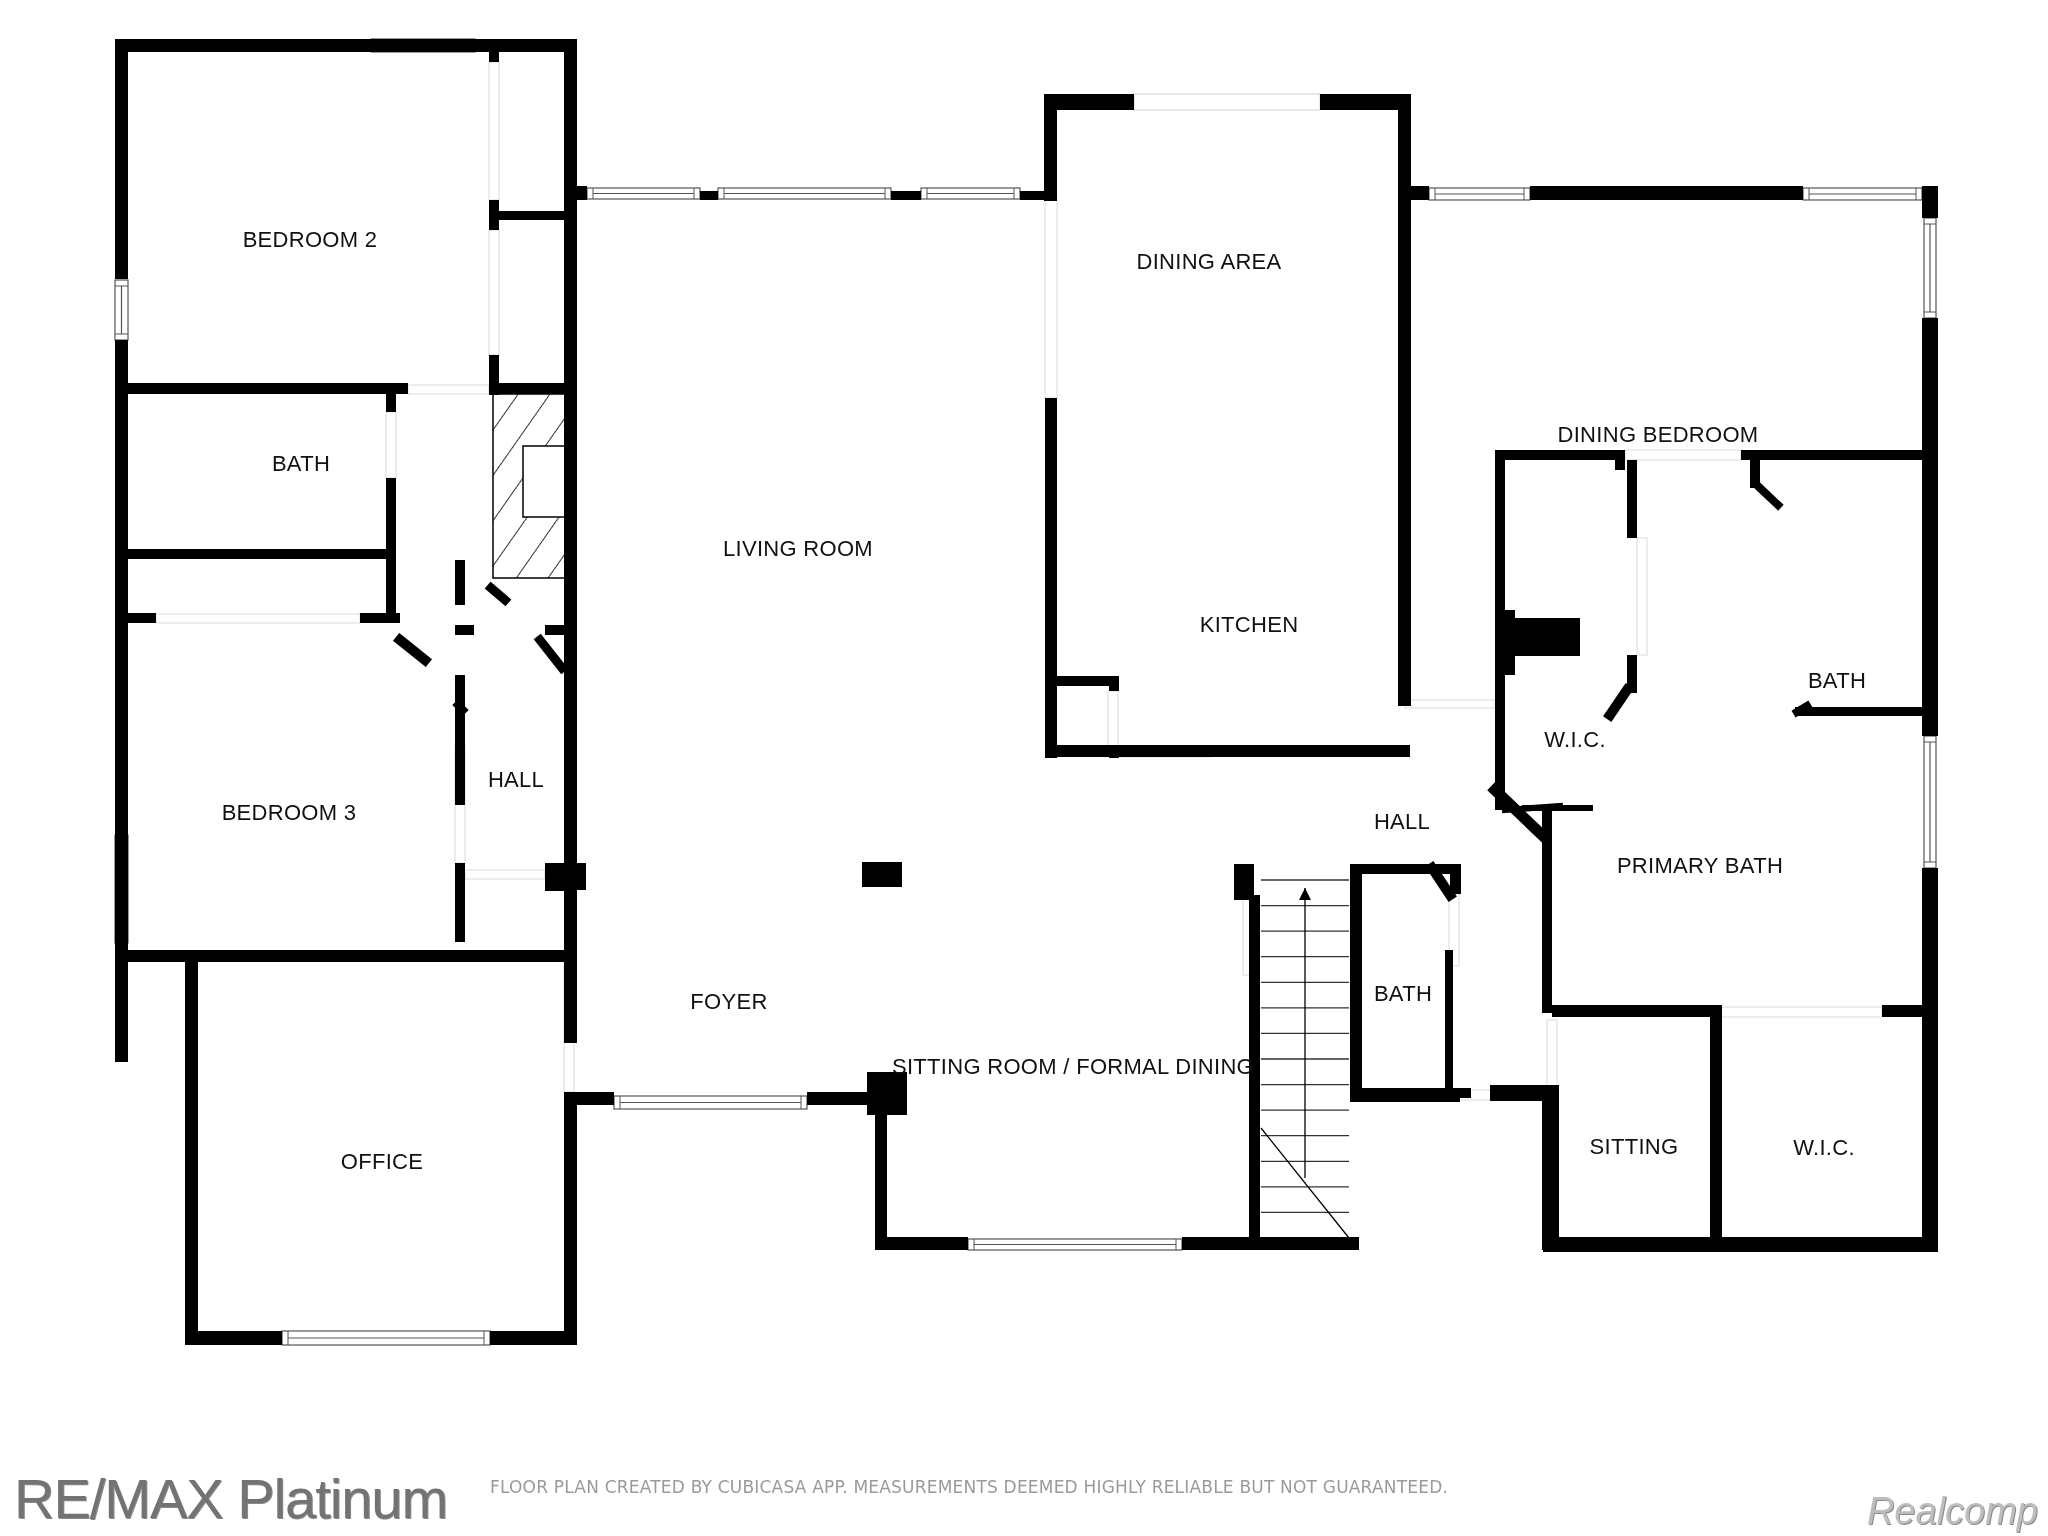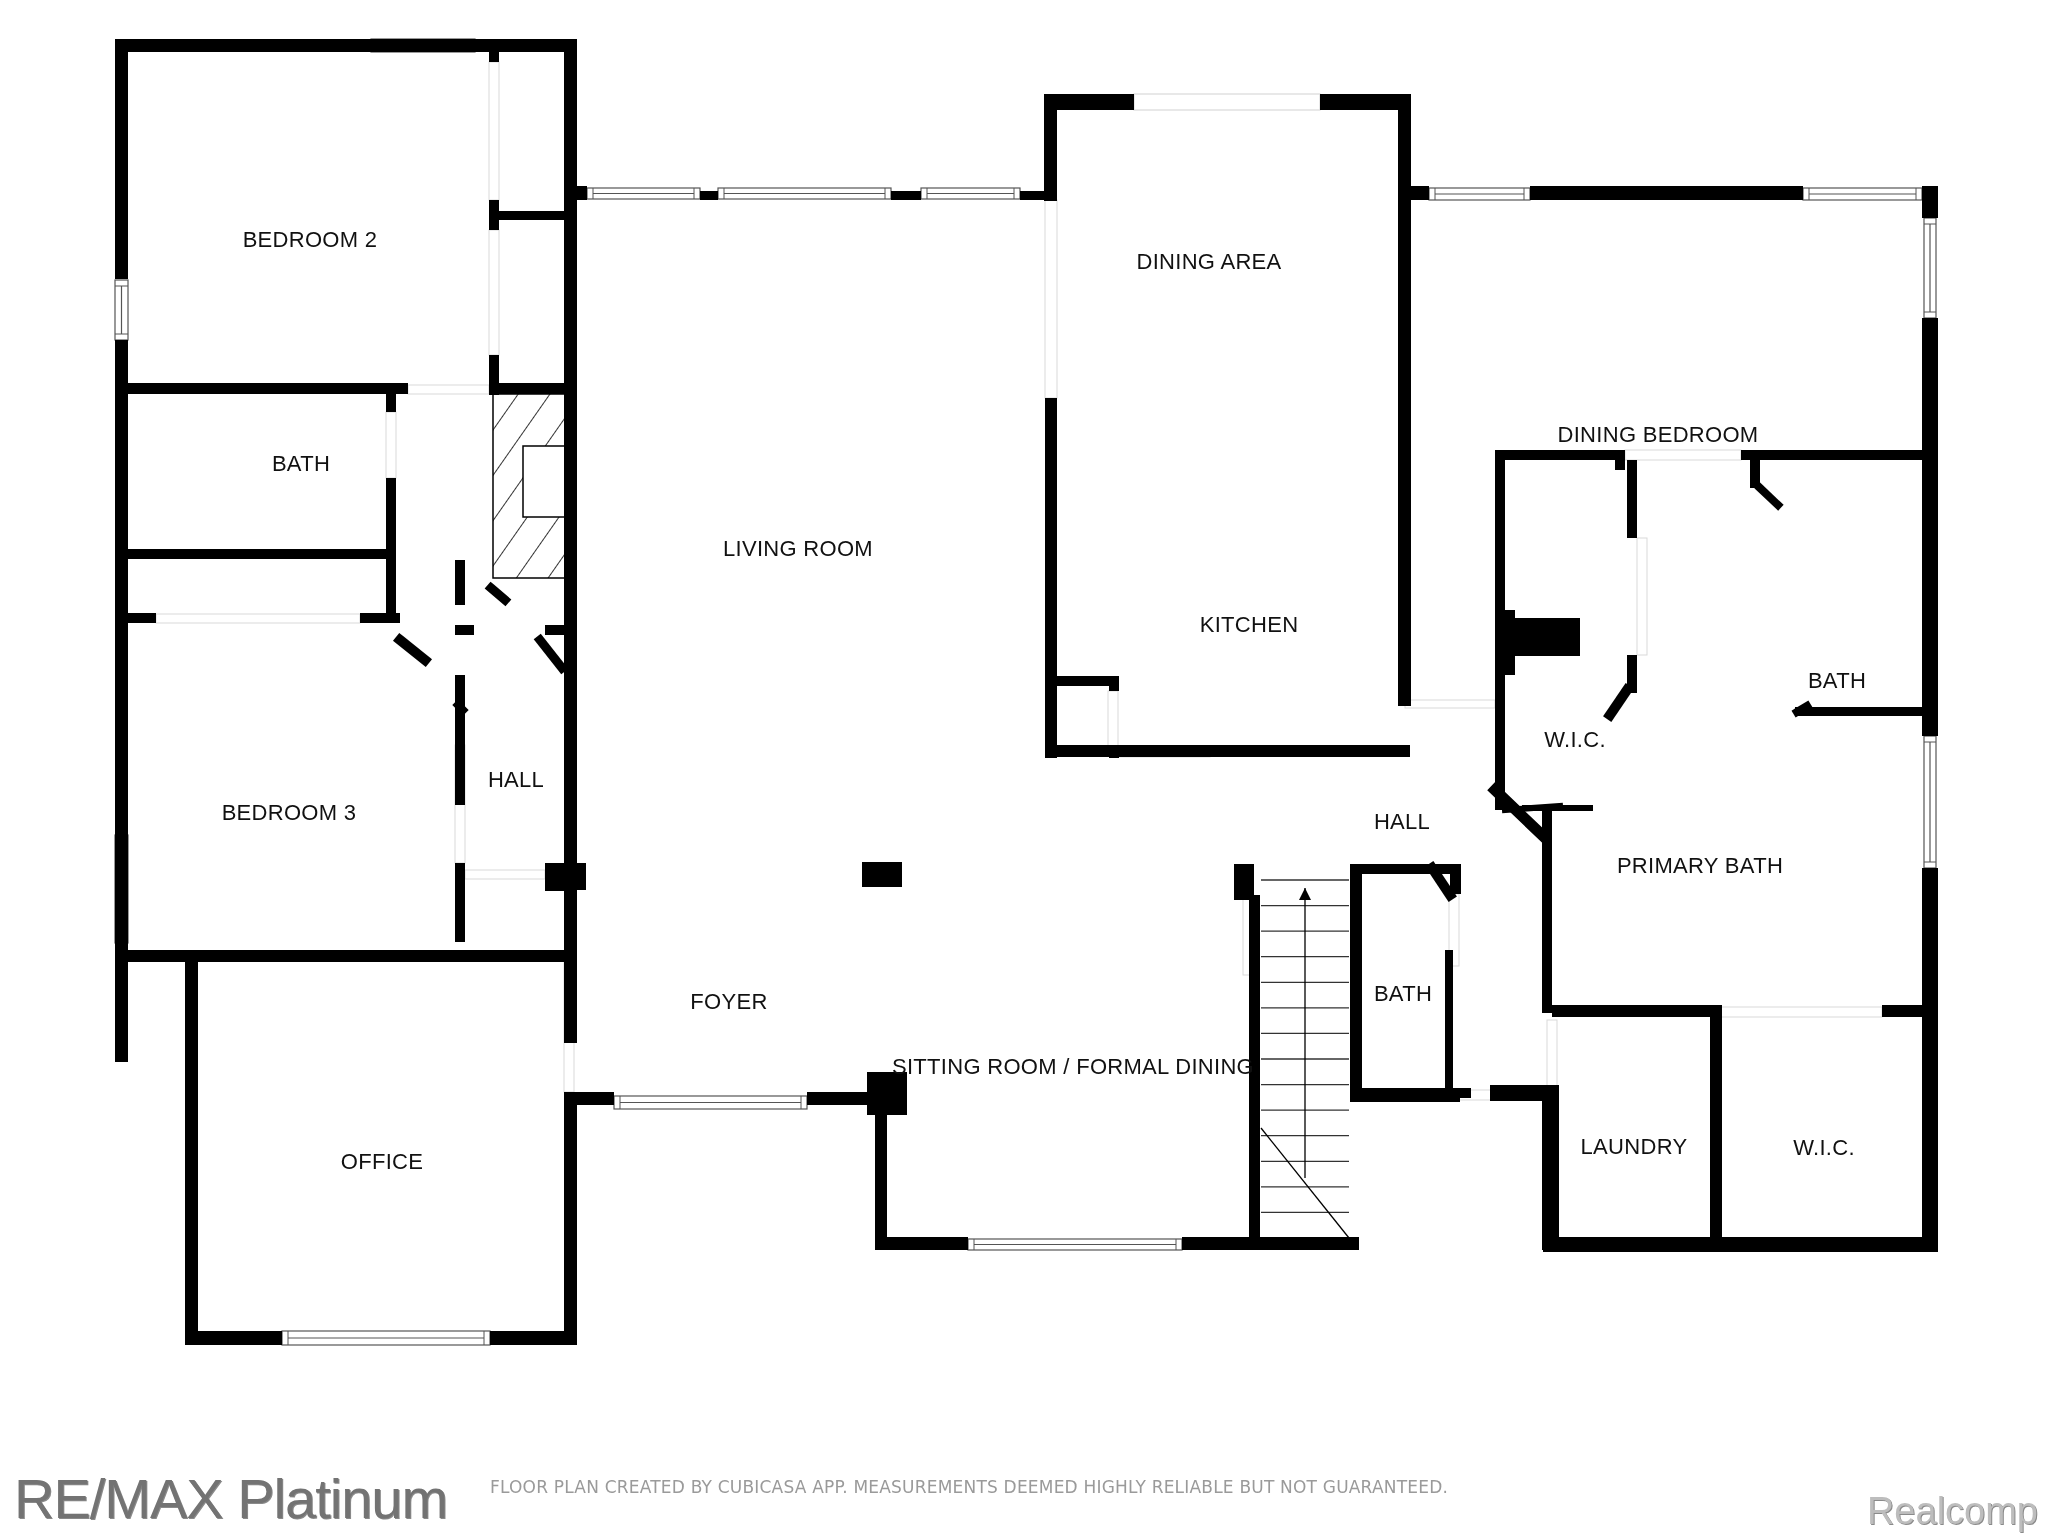--- a/index.html
+++ b/index.html
@@ -273,20 +273,20 @@
       <div class="room-label" style="left: 1249px; top: 625px;">KITCHEN</div>
       <div class="room-label" style="left: 1658px; top: 435px;">DINING BEDROOM</div>
       <div class="room-label" style="left: 1837px; top: 681px;">BATH</div>
       <div class="room-label" style="left: 1575px; top: 740px;">W.I.C.</div>
       <div class="room-label" style="left: 1402px; top: 822px;">HALL</div>
       <div class="room-label" style="left: 1700px; top: 866px;">PRIMARY BATH</div>
       <div class="room-label" style="left: 729px; top: 1002px;">FOYER</div>
       <div class="room-label" style="left: 1073px; top: 1067px;">SITTING ROOM / FORMAL DINING</div>
       <div class="room-label" style="left: 1403px; top: 994px;">BATH</div>
       <div class="room-label" style="left: 382px; top: 1162px;">OFFICE</div>
-      <div class="room-label" style="left: 1634px; top: 1147px;">LAUNDRY</div>
+      <div class="room-label" style="left: 1634px; top: 1147px;">SITTING</div>
       <div class="room-label" style="left: 1824px; top: 1148px;">W.I.C.</div>
     </div>
 
   <div id="brand-left" class="footer-brand" style="color: #737373;">RE/MAX Platinum</div>
   <div id="disclaimer" style="color: rgb(154, 154, 154);">FLOOR PLAN CREATED BY CUBICASA APP. MEASUREMENTS DEEMED HIGHLY RELIABLE BUT NOT GUARANTEED.</div>
-  <div id="brand-right" class="footer-brand" style="color: rgb(189, 189, 189);">Realcomp</div>
+  <div id="brand-right" class="footer-brand" style="color: rgb(189, 189, 189); font-style: italic;">Realcomp</div>
 </div>
 
 </body></html>

